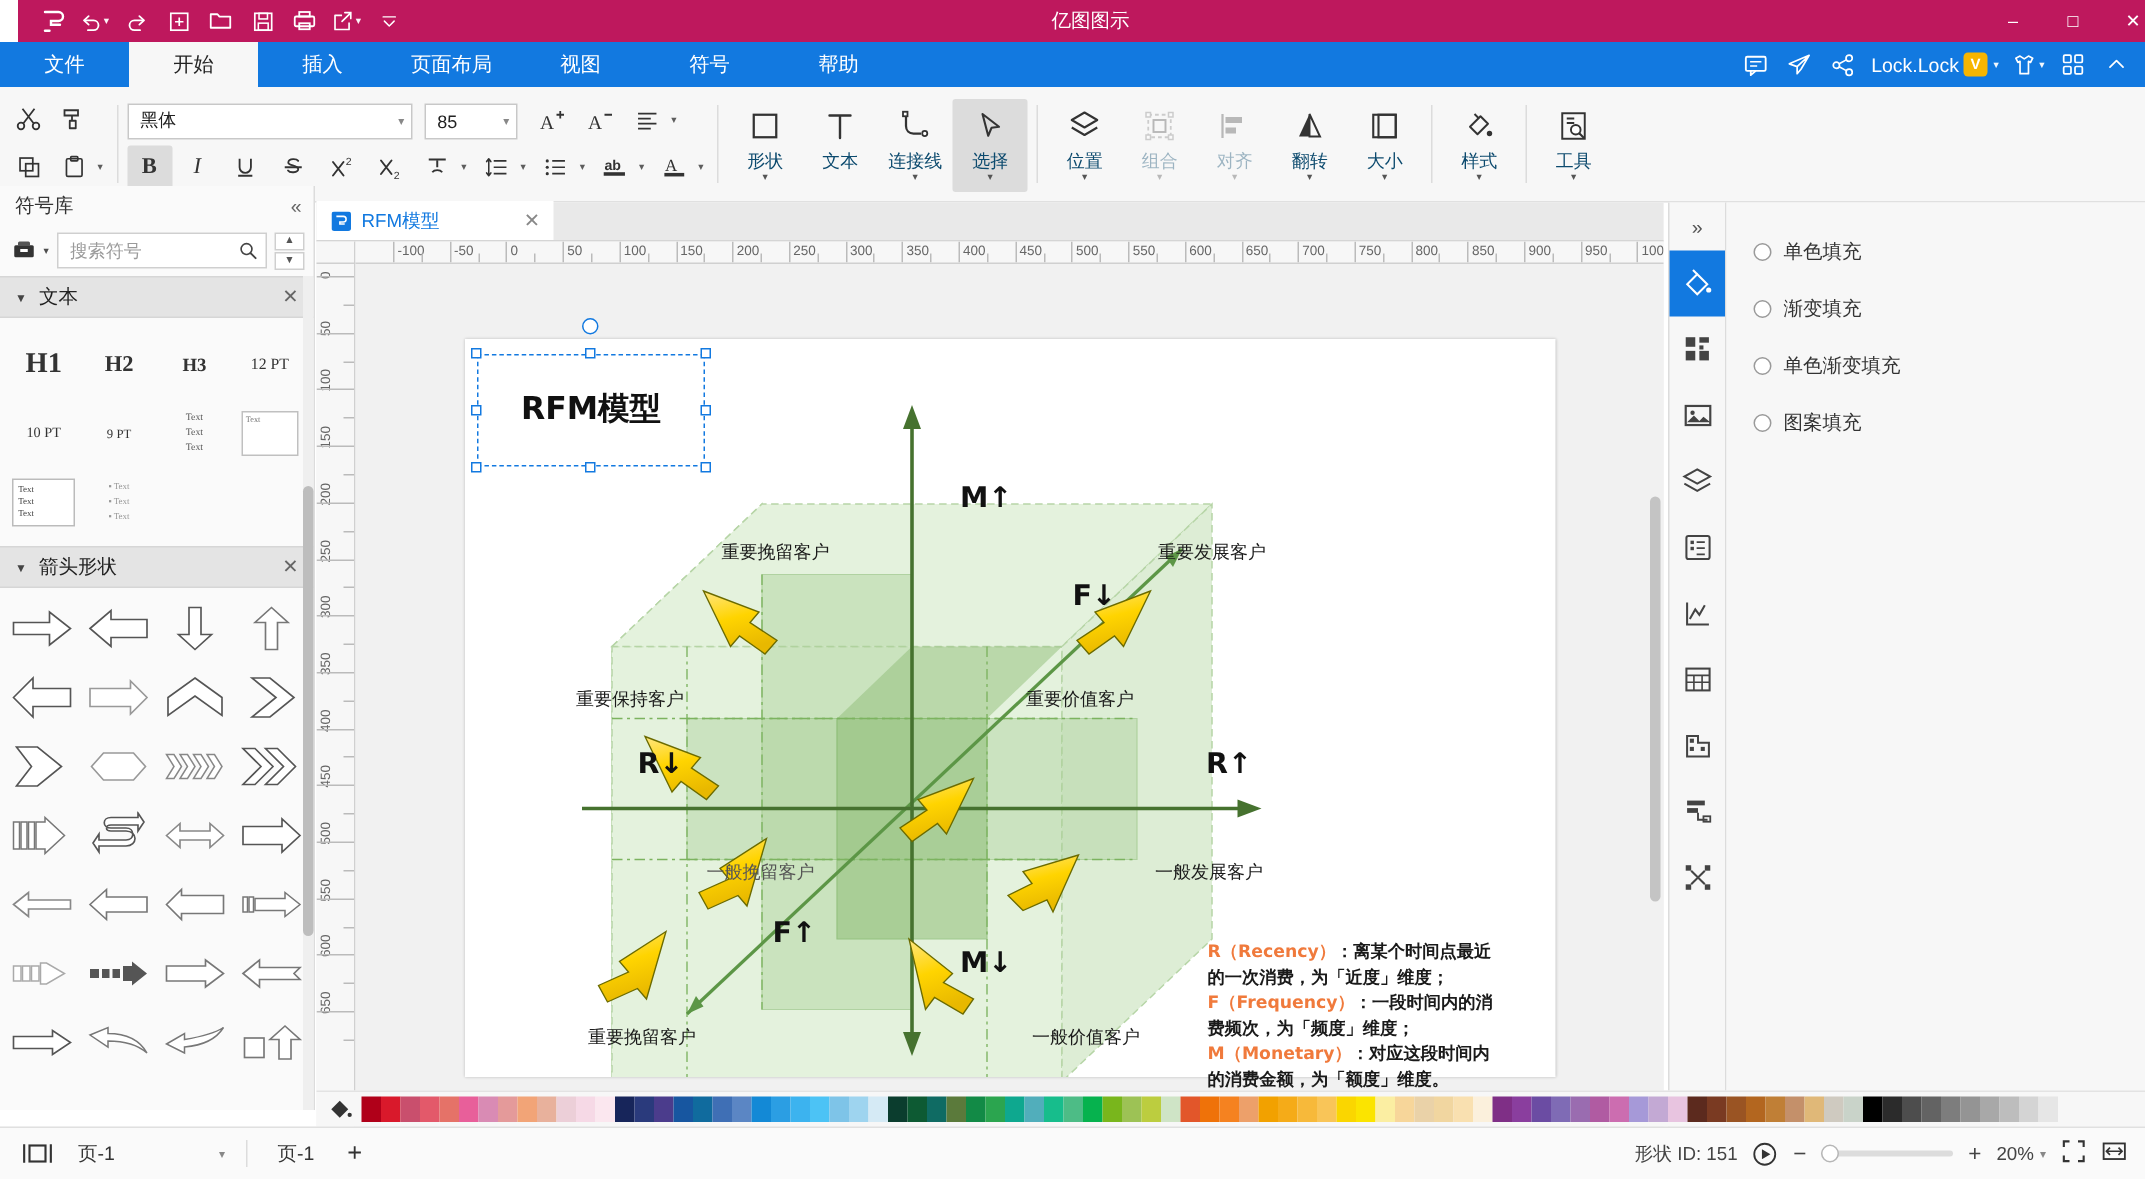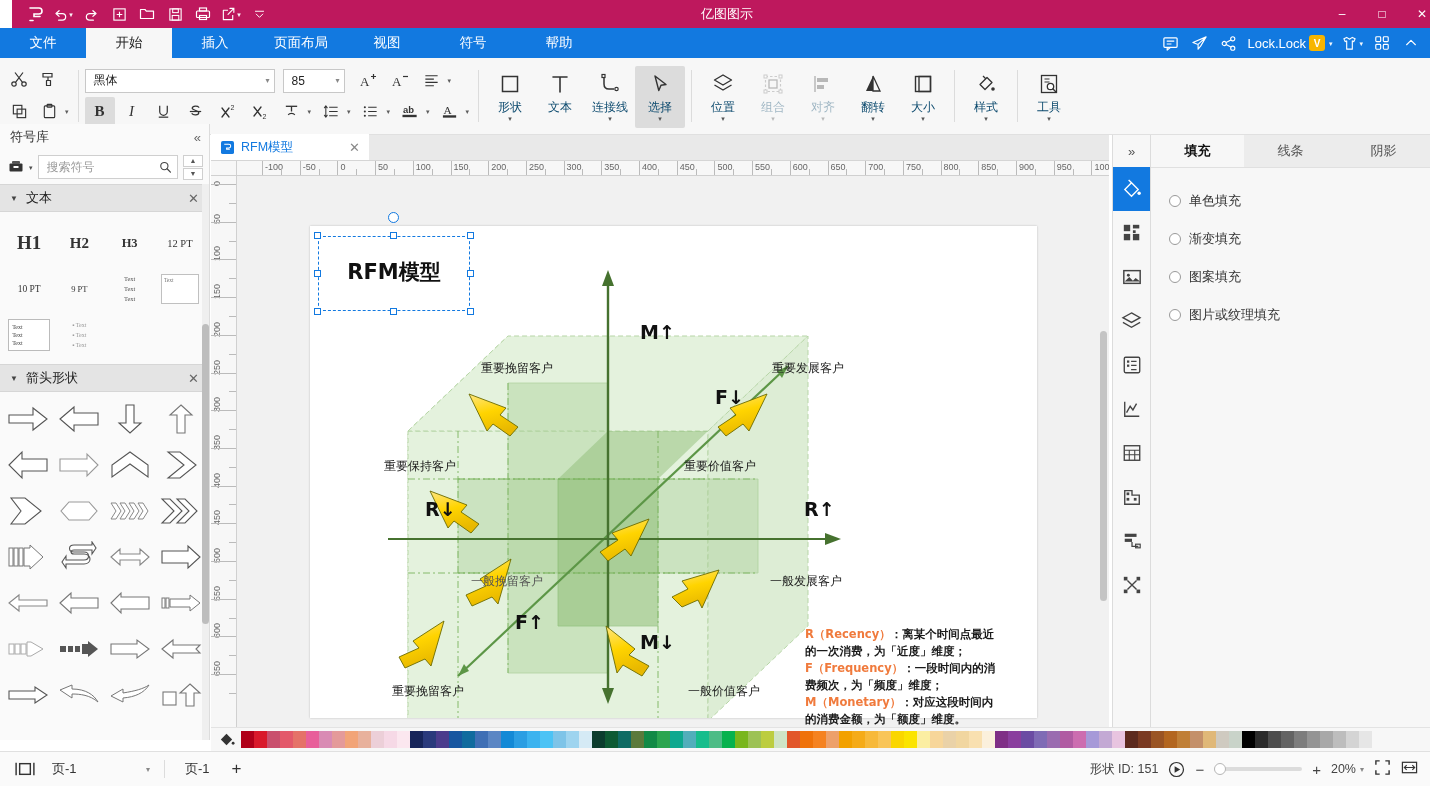--- a/index.html
+++ b/index.html
@@ -1226,41 +1226,36 @@
           <rect x="2" y="2" width="4" height="4" fill="currentColor"></rect>
           <rect x="16" y="2" width="4" height="4" fill="currentColor"></rect>
           <rect x="2" y="16" width="4" height="4" fill="currentColor"></rect>
           <rect x="16" y="16" width="4" height="4" fill="currentColor"></rect>
           <path d="M6 6l10 10M16 6L6 16" stroke="currentColor" stroke-width="1.5"></path>
         </svg>
     </div>
   </div>
 
   <div class="rightpanel">
-    <div class="rp-tabs">
-      <div class="rp-tab active">填充</div>
-      <div class="rp-tab">线条</div>
-      <div class="rp-tab">阴影</div>
-    </div>
     <div class="rp-body">
       <div class="radio-row">
         <span class="radio"></span>
         <span>单色填充</span>
       </div>
       <div class="radio-row">
         <span class="radio"></span>
         <span>渐变填充</span>
       </div>
       <div class="radio-row">
         <span class="radio"></span>
-        <span>图案填充</span>
+        <span>单色渐变填充</span>
       </div>
       <div class="radio-row">
         <span class="radio"></span>
-        <span>图片或纹理填充</span>
+        <span>图案填充</span>
       </div>
     </div>
   </div>
 
   <div class="palettebar">
     <div class="pal-fill-icon">
       <svg width="17" height="17" viewBox="0 0 18 18">
           <path d="M3 9L9 3l6 6-6 6z" fill="#333"></path>
           <circle cx="16" cy="13" r="1.5" fill="#333"></circle>
         </svg>

